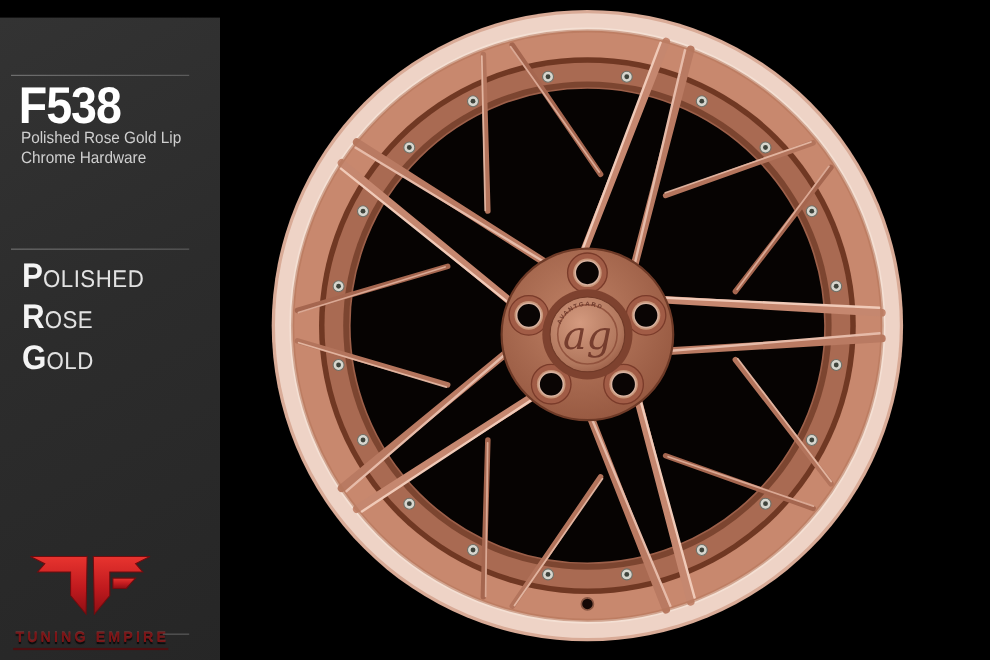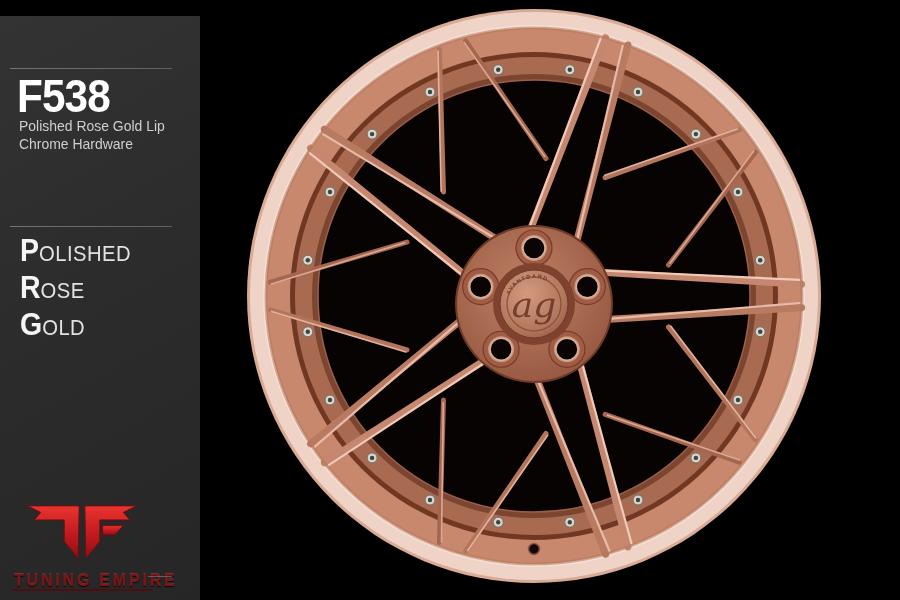--- a/index.html
+++ b/index.html
@@ -47,21 +47,21 @@
   .finish-initial{
     font-size:31px;font-weight:bold;color:#f4f4f4;line-height:37px;
   }
   .finish-rest{
     font-size:22px;font-weight:500;color:#e2e2e2;letter-spacing:.5px;
   }
   .brand-block{position:absolute;left:0;top:0;width:172px;}
   .brand-logo{position:absolute;left:24px;top:488px;width:116px;height:60px;}
   .brand-name{
     position:absolute;left:14px;top:556px;
-    font-size:16px;font-weight:bold;letter-spacing:2.8px;
+    font-size:13px;font-weight:bold;letter-spacing:2.8px;
     color:#7e1416;
     text-shadow:0 -1px 0 rgba(220,80,80,.35),0 1px 1px rgba(0,0,0,.8);
     white-space:nowrap;
   }
   .brand-line-right{
     position:absolute;left:148px;top:560px;width:24px;height:1px;
     background:#6e6e6e;opacity:.8;
   }
   .brand-underline{
     position:absolute;left:12px;top:573px;width:141px;height:2px;

